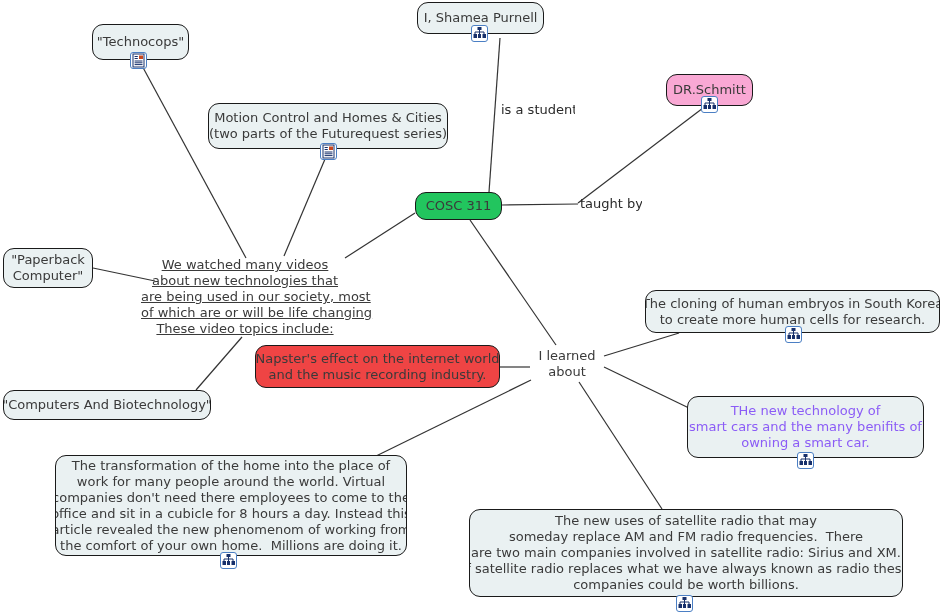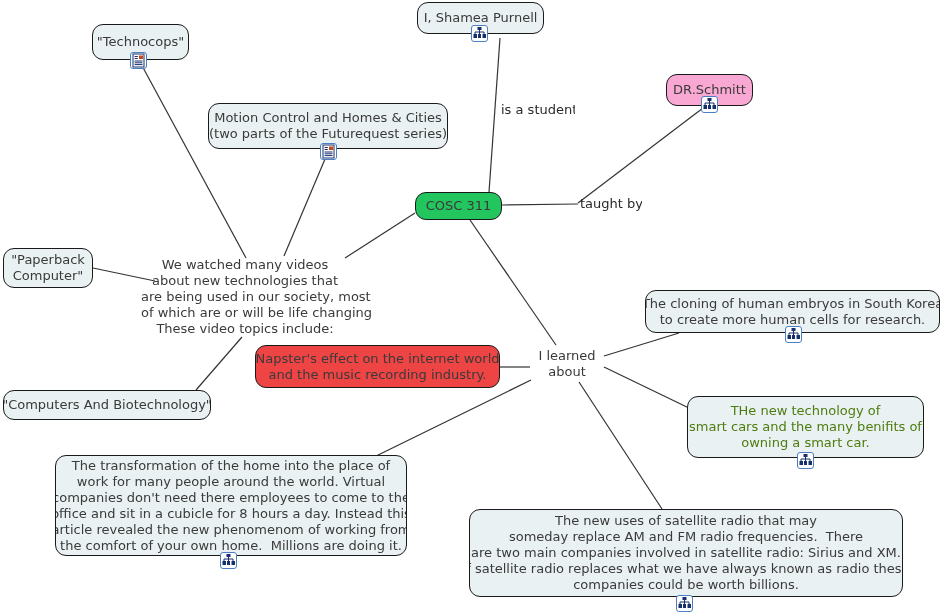--- a/index.html
+++ b/index.html
@@ -173,21 +173,21 @@
           <line x1="12" y1="6" x2="12" y2="8" stroke="#17306b" stroke-width="1"></line>
           <rect x="5.5" y="1" width="4" height="3" fill="#17306b"></rect>
           <rect x="1.5" y="8" width="3.5" height="4" fill="#17306b"></rect>
           <rect x="6" y="8" width="3" height="4" fill="#17306b"></rect>
           <rect x="10.5" y="8" width="3.5" height="4" fill="#17306b"></rect>
         </svg>
       </span>
       <div class="node" style="left: 255px; top: 345px; width: 245px; height: 43px; background: #ef4444; border-color: rgb(26, 26, 26); color: rgb(58, 58, 58);"><span class="node-text">Napster's effect on the internet world
 and the music recording industry.</span></div>
       <div class="node" style="left: 3px; top: 390px; width: 208px; height: 30px; background: rgb(234, 241, 242); border-color: rgb(26, 26, 26); color: rgb(58, 58, 58);"><span class="node-text">"Computers And Biotechnology"</span></div>
-      <div class="node" style="left: 687px; top: 396px; width: 237px; height: 62px; background: rgb(234, 241, 242); border-color: rgb(26, 26, 26); color: #4d7c0f;"><span class="node-text">THe new technology of
+      <div class="node" style="left: 687px; top: 396px; width: 237px; height: 62px; background: rgb(234, 241, 242); border-color: rgb(26, 26, 26); color: #8b5cf6;"><span class="node-text">THe new technology of
 smart cars and the many benifits of
 owning a smart car.</span></div>
       <span class="badge" style="left: 797px; top: 452px; border-color: rgb(75, 127, 196);">
         <svg width="15" height="15" viewBox="0 0 15 15">
           <line x1="7.5" y1="3" x2="7.5" y2="6" stroke="#17306b" stroke-width="1"></line>
           <line x1="3" y1="6" x2="12" y2="6" stroke="#17306b" stroke-width="1"></line>
           <line x1="3" y1="6" x2="3" y2="8" stroke="#17306b" stroke-width="1"></line>
           <line x1="7.5" y1="6" x2="7.5" y2="8" stroke="#17306b" stroke-width="1"></line>
           <line x1="12" y1="6" x2="12" y2="8" stroke="#17306b" stroke-width="1"></line>
           <rect x="5.5" y="1" width="4" height="3" fill="#17306b"></rect>
@@ -226,21 +226,21 @@
           <line x1="3" y1="6" x2="12" y2="6" stroke="#17306b" stroke-width="1"></line>
           <line x1="3" y1="6" x2="3" y2="8" stroke="#17306b" stroke-width="1"></line>
           <line x1="7.5" y1="6" x2="7.5" y2="8" stroke="#17306b" stroke-width="1"></line>
           <line x1="12" y1="6" x2="12" y2="8" stroke="#17306b" stroke-width="1"></line>
           <rect x="5.5" y="1" width="4" height="3" fill="#17306b"></rect>
           <rect x="1.5" y="8" width="3.5" height="4" fill="#17306b"></rect>
           <rect x="6" y="8" width="3" height="4" fill="#17306b"></rect>
           <rect x="10.5" y="8" width="3.5" height="4" fill="#17306b"></rect>
         </svg>
       </span>
-      <div class="plain" style="left: 141px; top: 257px; width: 208px; color: rgb(58, 58, 58);">We watched many videos
+      <div class="plain" style="left: 141px; top: 257px; width: 208px; color: rgb(58, 58, 58); text-decoration: underline;">We watched many videos
 about new technologies that
 are being used in our society, most
 of which are or will be life changing
 These video topics include:</div>
       <div class="plain" style="left: 530px; top: 348px; width: 74px; color: rgb(58, 58, 58);">I learned
 about</div>
       <div class="edge-label" style="left: 501px; top: 102px; width: 74px; height: 18px;">is a student in</div>
       <div class="edge-label" style="left: 580px; top: 196px; width: 62px; height: 18px;">taught by</div>
     </div>
 

